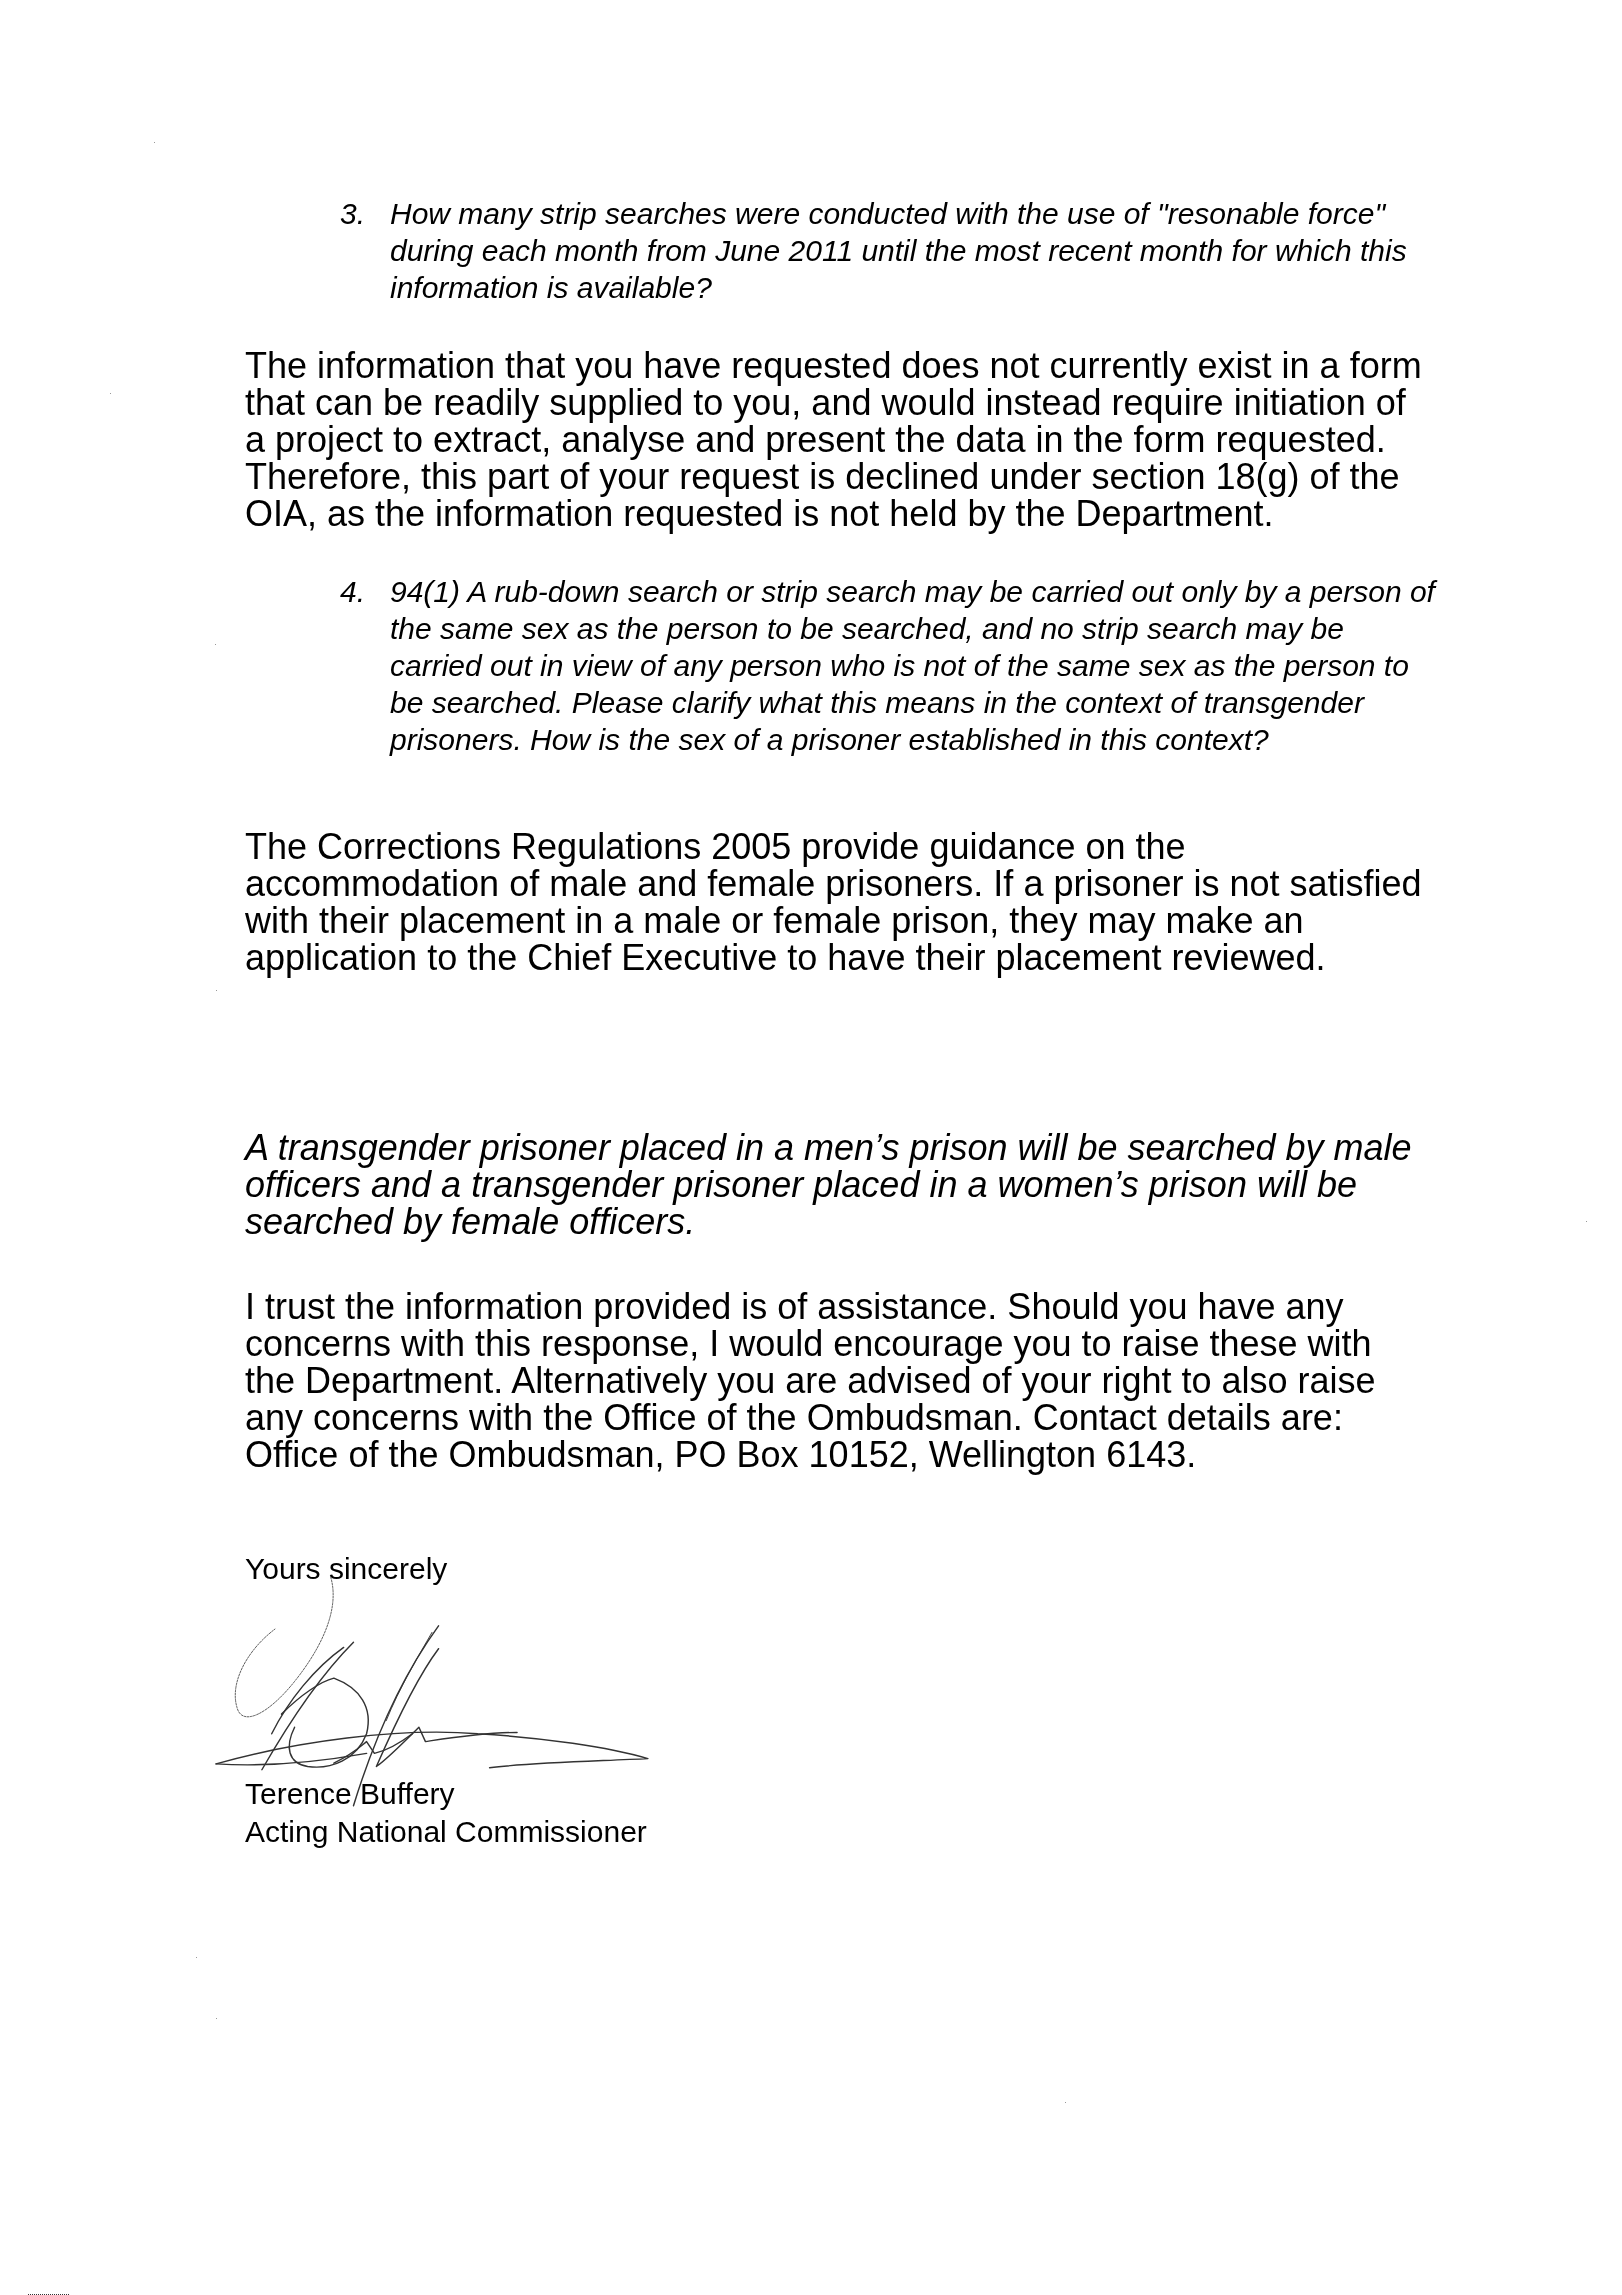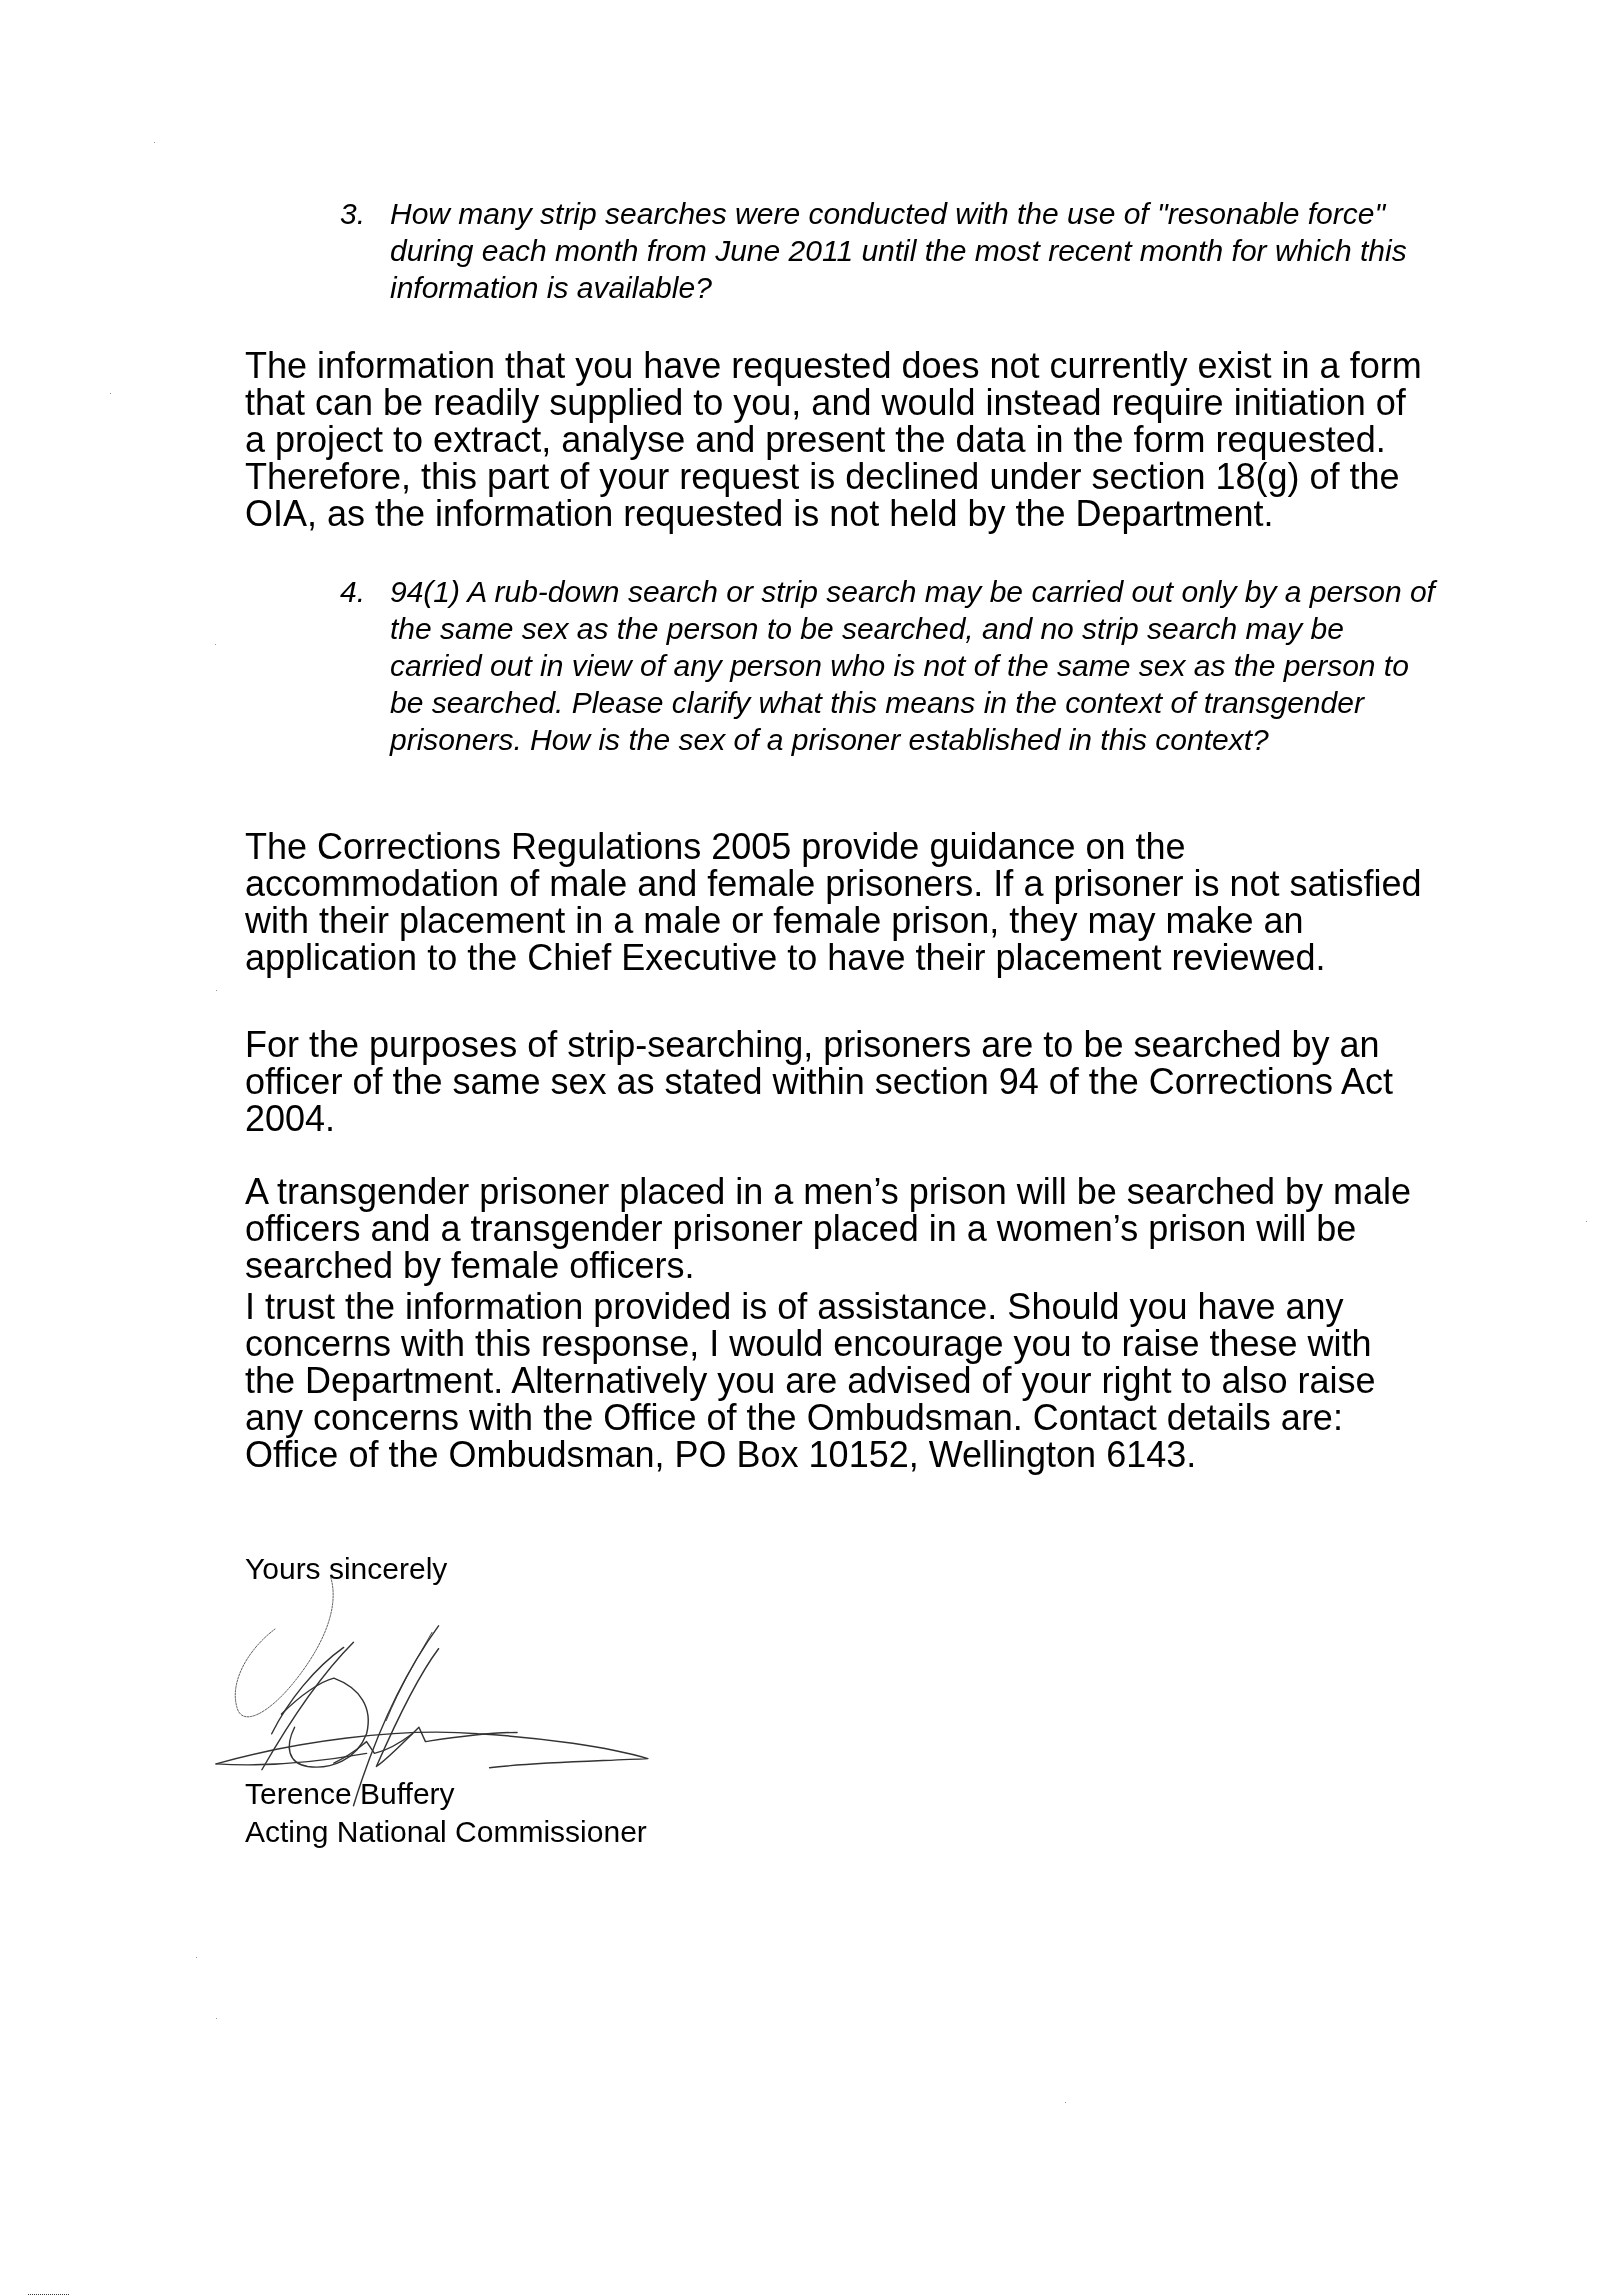--- a/index.html
+++ b/index.html
@@ -48,21 +48,21 @@
     .question .qtext {
       display: block;
       margin-left: 50px;
       white-space: pre-line;
     }
     #q3 { top: 195px; }
     #p1 { top: 347px; }
     #q4 { top: 573px; }
     #p2 { top: 828px; }
     #p3 { top: 1026px; }
-    #p4 { top: 1173px; }
+    #p4 { top: 1129px; font-style: italic; }
     #p5 { top: 1288px; }
     .closing {
       position: absolute;
       left: 245px;
       font-size: 30px;
       line-height: 37px;
       margin: 0;
     }
     #closing { top: 1550px; }
     #signer-name { top: 1775px; }
@@ -100,21 +100,20 @@
   </div>
 
   <p class="para" id="p1">The information that you have requested does not currently exist in a form that can be readily supplied to you, and would instead require initiation of a project to extract, analyse and present the data in the form requested.  Therefore, this part of your request is declined under section 18(g) of the OIA, as the information requested is not held by the Department.</p>
 
   <div class="question" id="q4">
     <span class="num">4.</span>
     <span class="qtext">94(1) A rub-down search or strip search may be carried out only by a person of the same sex as the person to be searched, and no strip search may be carried out in view of any person who is not of the same sex as the person to be searched.  Please clarify what this means in the context of transgender prisoners. How is the sex of a prisoner established in this context?</span>
   </div>
 
   <p class="para" id="p2">The Corrections Regulations 2005 provide guidance on the accommodation of male and female prisoners.  If a prisoner is not satisfied with their placement in a male or female prison, they may make an application to the Chief Executive to have their placement reviewed.</p>
-  <p class="para" id="p3">For the purposes of strip-searching, prisoners are to be searched by an officer of the same sex as stated within section 94 of the Corrections Act 2004.</p>
   <p class="para" id="p4">A transgender prisoner placed in a men’s prison will be searched by male officers and a transgender prisoner placed in a women’s prison will be searched by female officers.</p>
   <p class="para" id="p5">I trust the information provided is of assistance.  Should you have any concerns with this response, I would encourage you to raise these with the Department. Alternatively you are advised of your right to also raise any concerns with the Office of the Ombudsman.  Contact details are: Office of the Ombudsman, PO Box 10152, Wellington 6143.</p>
 
   <p class="closing" id="closing">Yours sincerely</p>
 
   <svg class="signature" viewBox="0 0 700 380" xmlns="http://www.w3.org/2000/svg">
     <g fill="none" stroke="#333" stroke-width="2.2" stroke-linecap="round" stroke-linejoin="round">
       <path d="M20 296 C 140 262, 300 240, 420 250 C 520 256, 620 270, 680 288 C 600 292, 500 294, 438 302"></path>
       <path d="M20 296 C 80 300, 160 296, 250 280"></path>
       <path d="M195 10 C 210 60, 180 120, 140 170 C 100 220, 60 240, 52 210 C 40 170, 70 120, 110 90" stroke-width="1.2" stroke-dasharray="3 2"></path>

